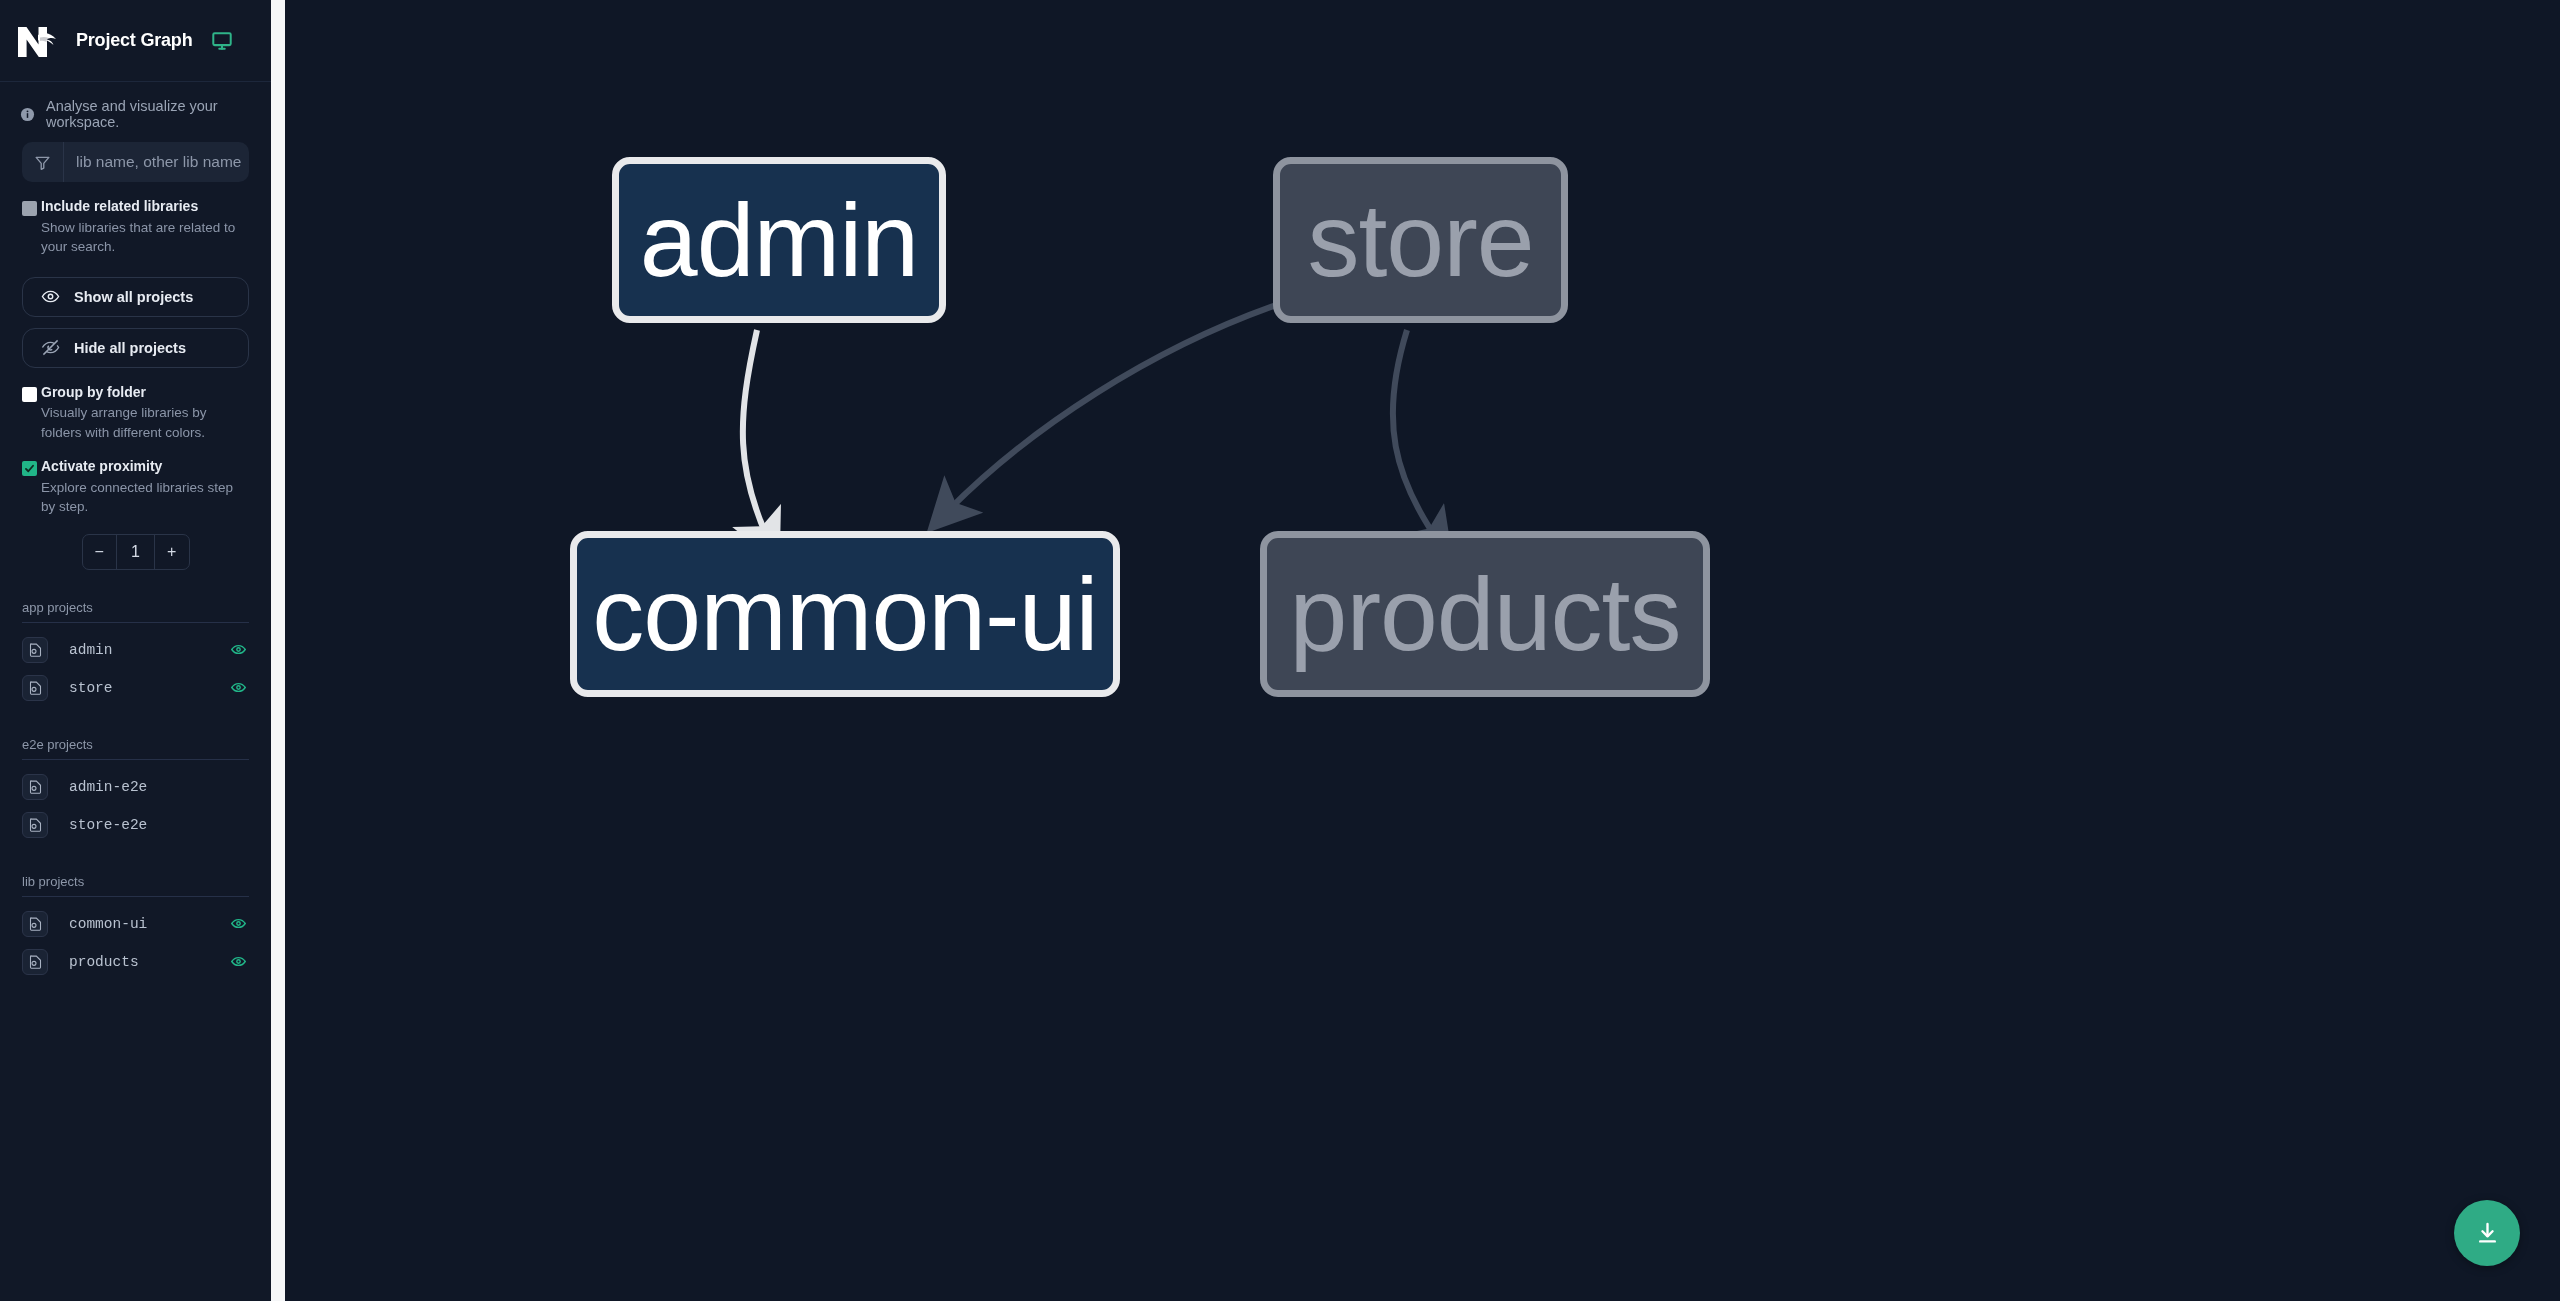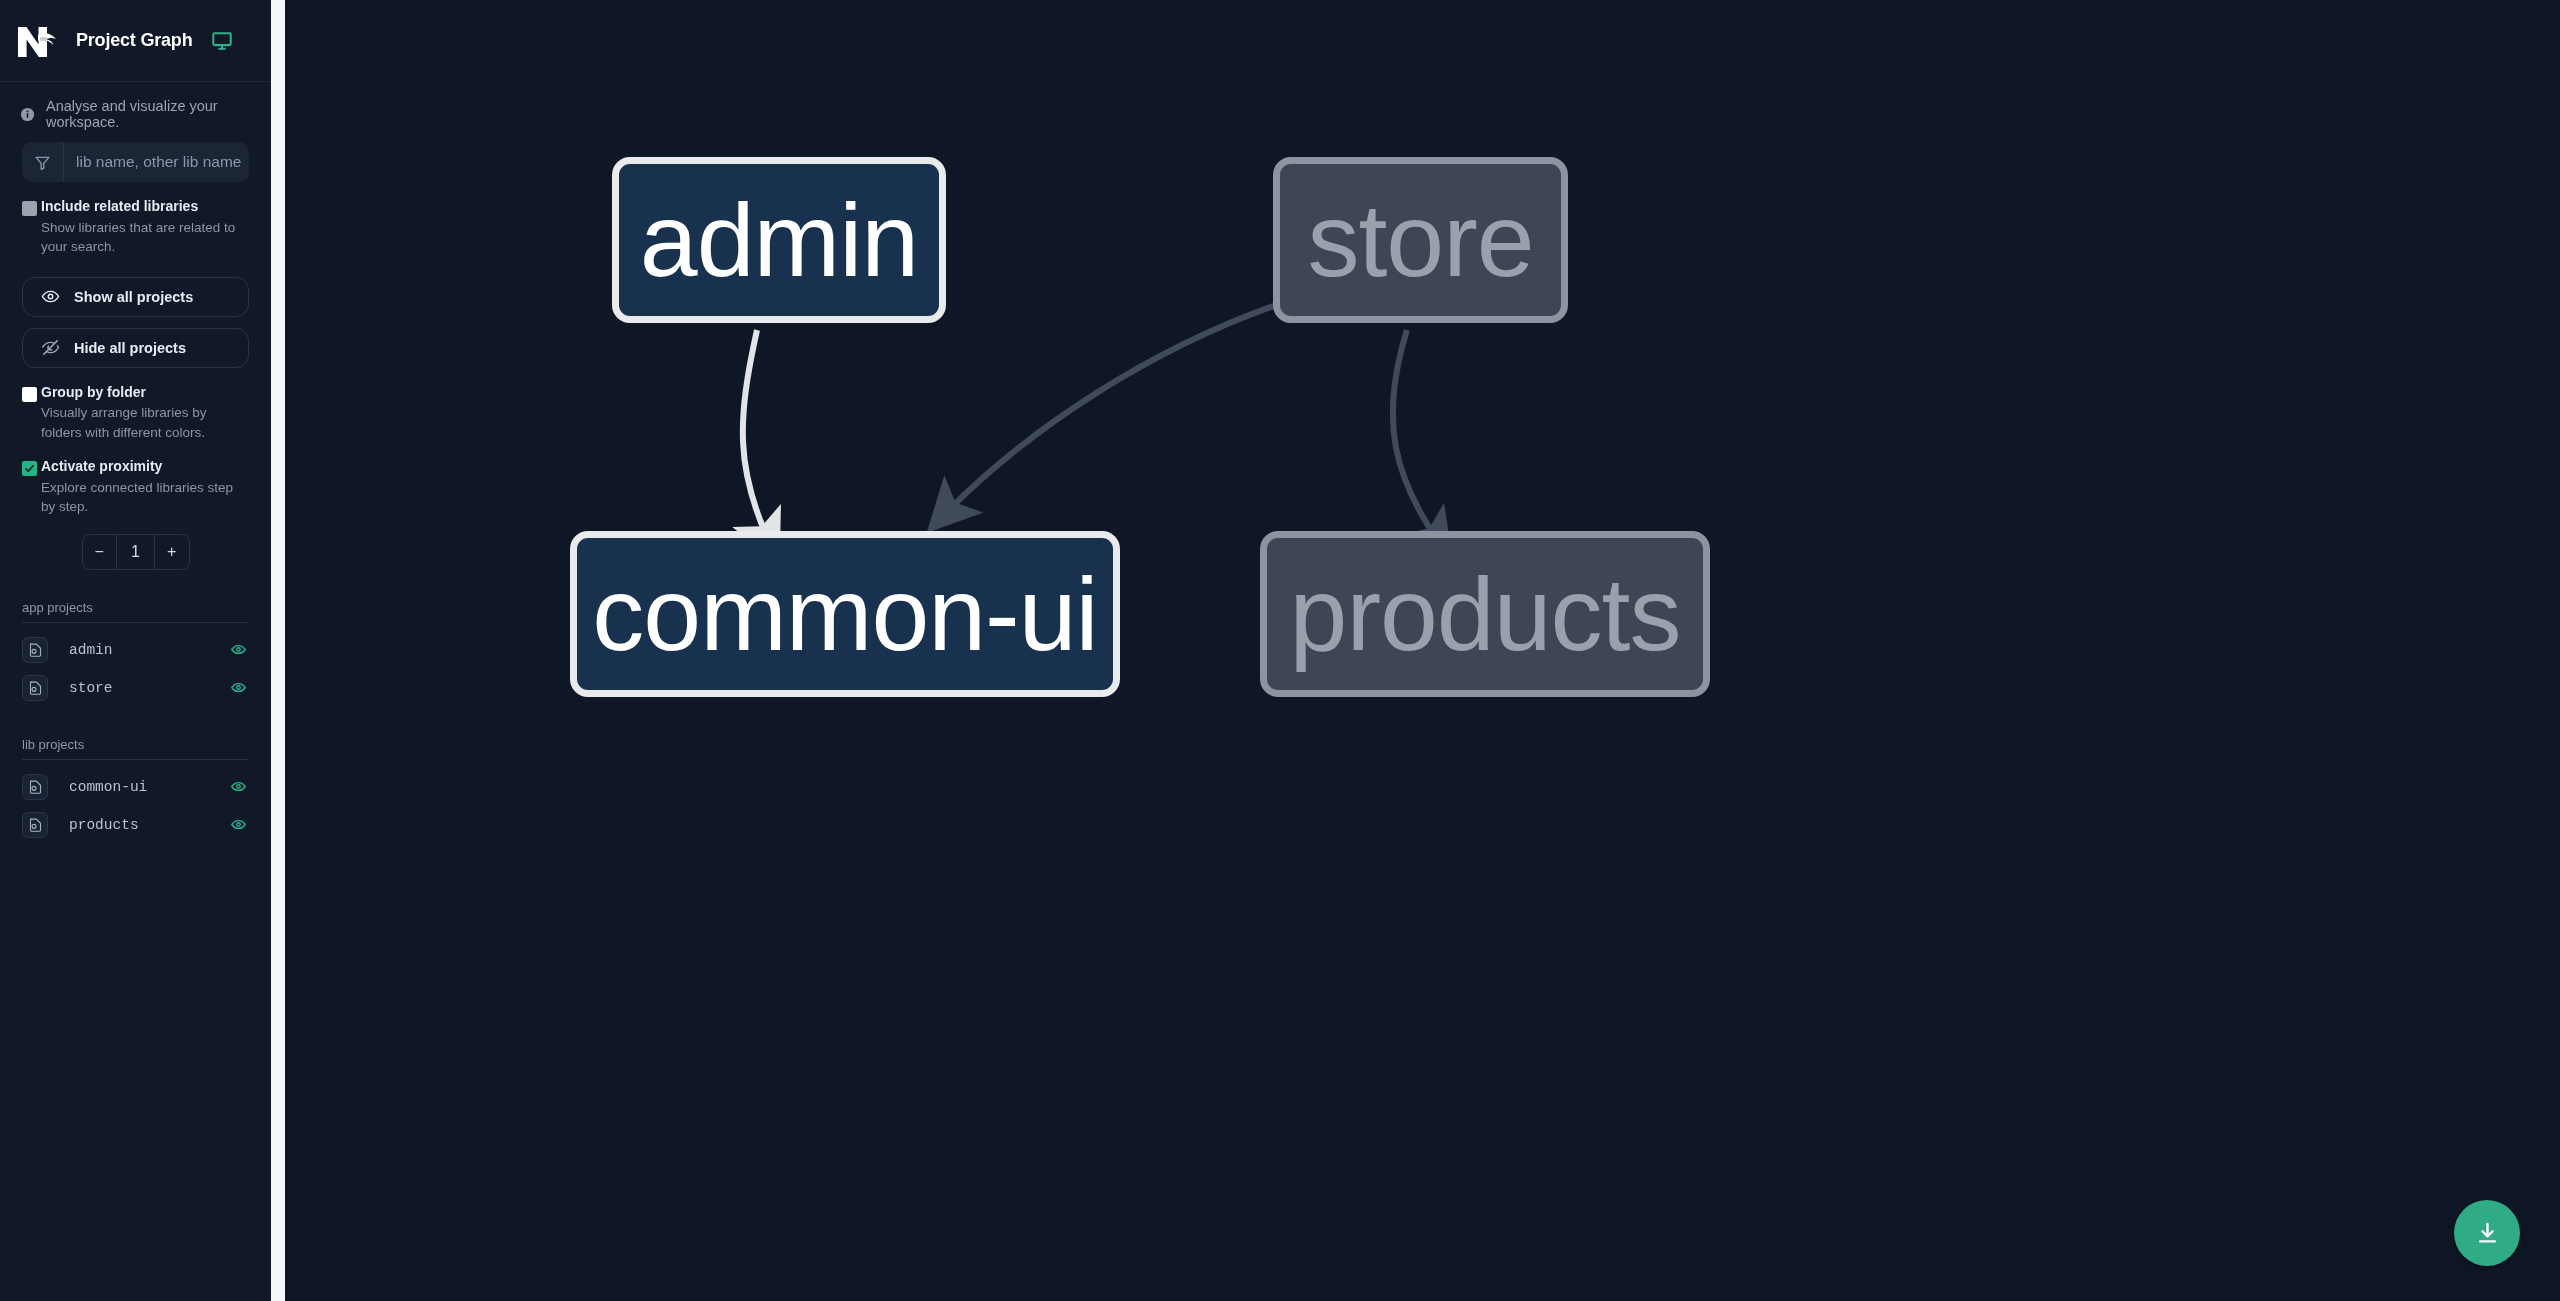--- a/index.html
+++ b/index.html
@@ -382,20 +382,45 @@
           <span class="proj-name">store</span>
           <span class="proj-eye">
             <svg width="17" height="17" viewBox="0 0 24 24" fill="none" stroke="#21b588" stroke-width="2">
               <path d="M2.5 12S6 6.5 12 6.5 21.5 12 21.5 12 18 17.5 12 17.5 2.5 12 2.5 12z"></path>
               <circle cx="12" cy="12" r="2.4"></circle>
             </svg>
           </span>
         </div>
       </div>
 
+      <div class="group-block">
+        <div class="group-head">e2e projects</div>
+
+        <div class="proj-row">
+          <span class="proj-icon">
+            <svg width="15" height="15" viewBox="0 0 18 18" fill="none" stroke="#a9b2c2" stroke-width="1.3">
+              <path d="M3 2.5h7l5 5v8.5a1 1 0 01-1 1H4a1 1 0 01-1-1v-13a1 1 0 011-1z"></path>
+              <circle cx="7.2" cy="11.2" r="2.4"></circle>
+            </svg>
+          </span>
+          <span class="proj-name">admin-e2e</span>
+          <span class="proj-eye"></span>
+        </div>
+
+        <div class="proj-row">
+          <span class="proj-icon">
+            <svg width="15" height="15" viewBox="0 0 18 18" fill="none" stroke="#a9b2c2" stroke-width="1.3">
+              <path d="M3 2.5h7l5 5v8.5a1 1 0 01-1 1H4a1 1 0 01-1-1v-13a1 1 0 011-1z"></path>
+              <circle cx="7.2" cy="11.2" r="2.4"></circle>
+            </svg>
+          </span>
+          <span class="proj-name">store-e2e</span>
+          <span class="proj-eye"></span>
+        </div>
+      </div>
 
       <div class="group-block">
         <div class="group-head">lib projects</div>
 
         <div class="proj-row">
           <span class="proj-icon">
             <svg width="15" height="15" viewBox="0 0 18 18" fill="none" stroke="#a9b2c2" stroke-width="1.3">
               <path d="M3 2.5h7l5 5v8.5a1 1 0 01-1 1H4a1 1 0 01-1-1v-13a1 1 0 011-1z"></path>
               <circle cx="7.2" cy="11.2" r="2.4"></circle>
             </svg>

